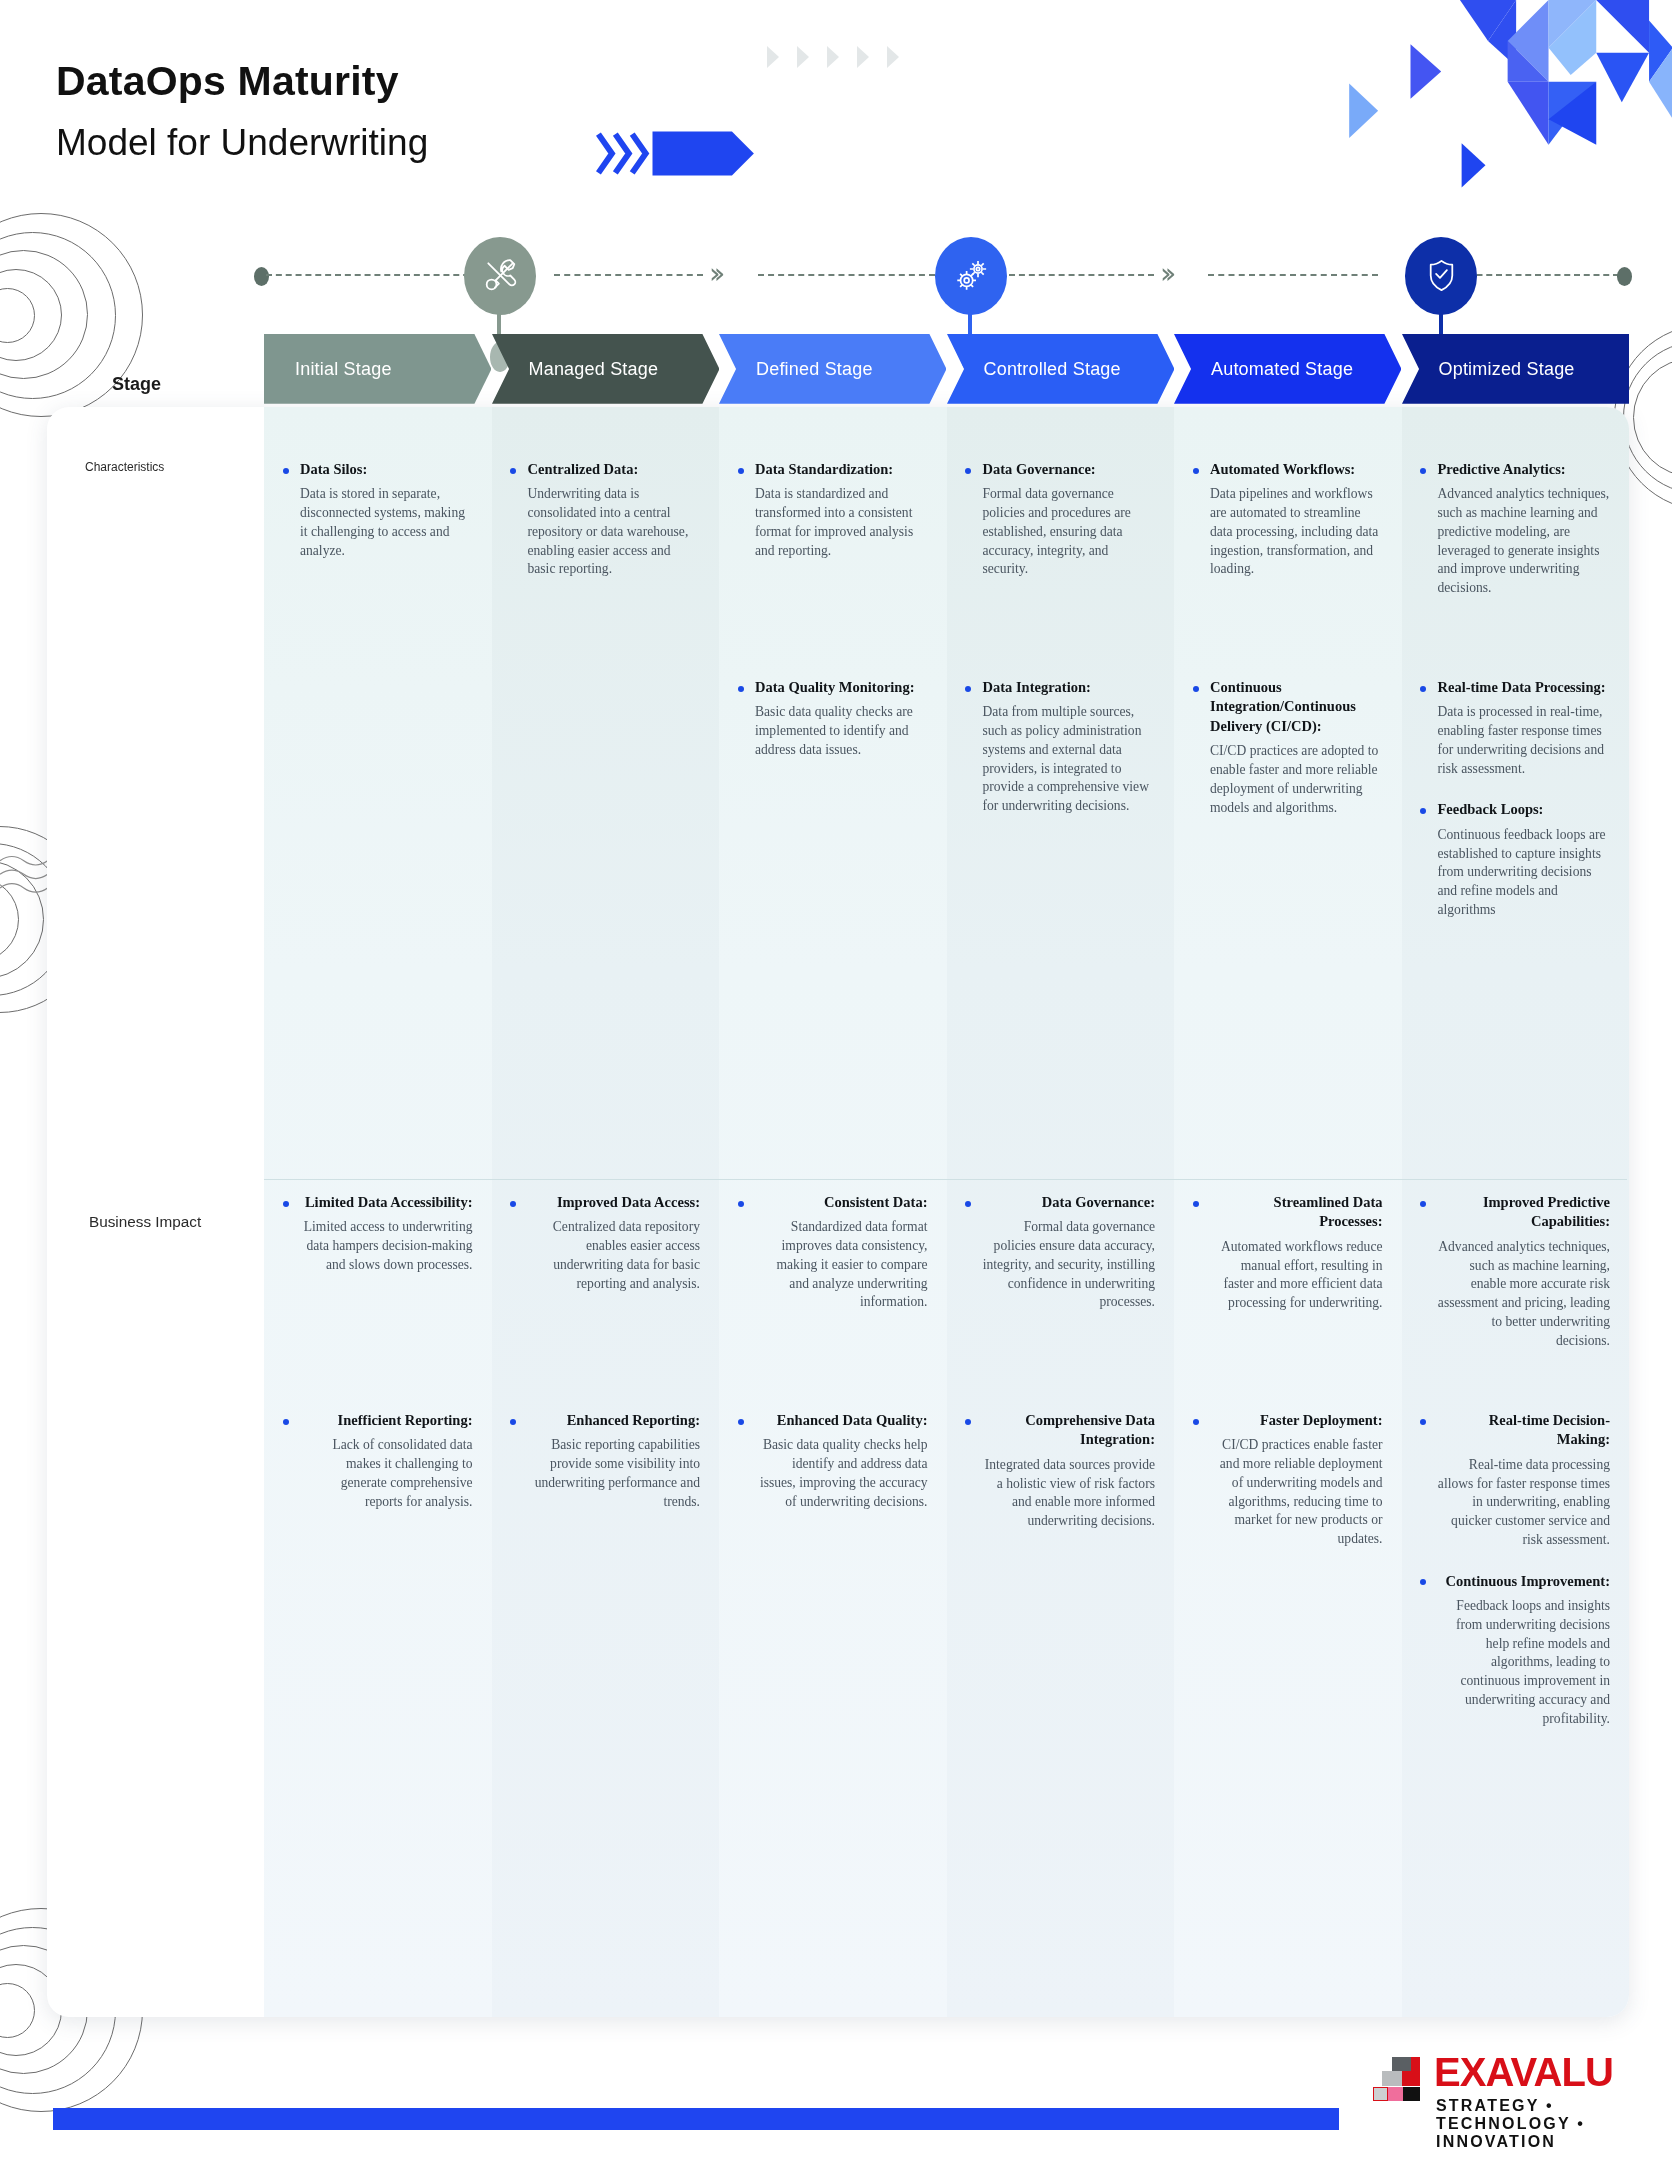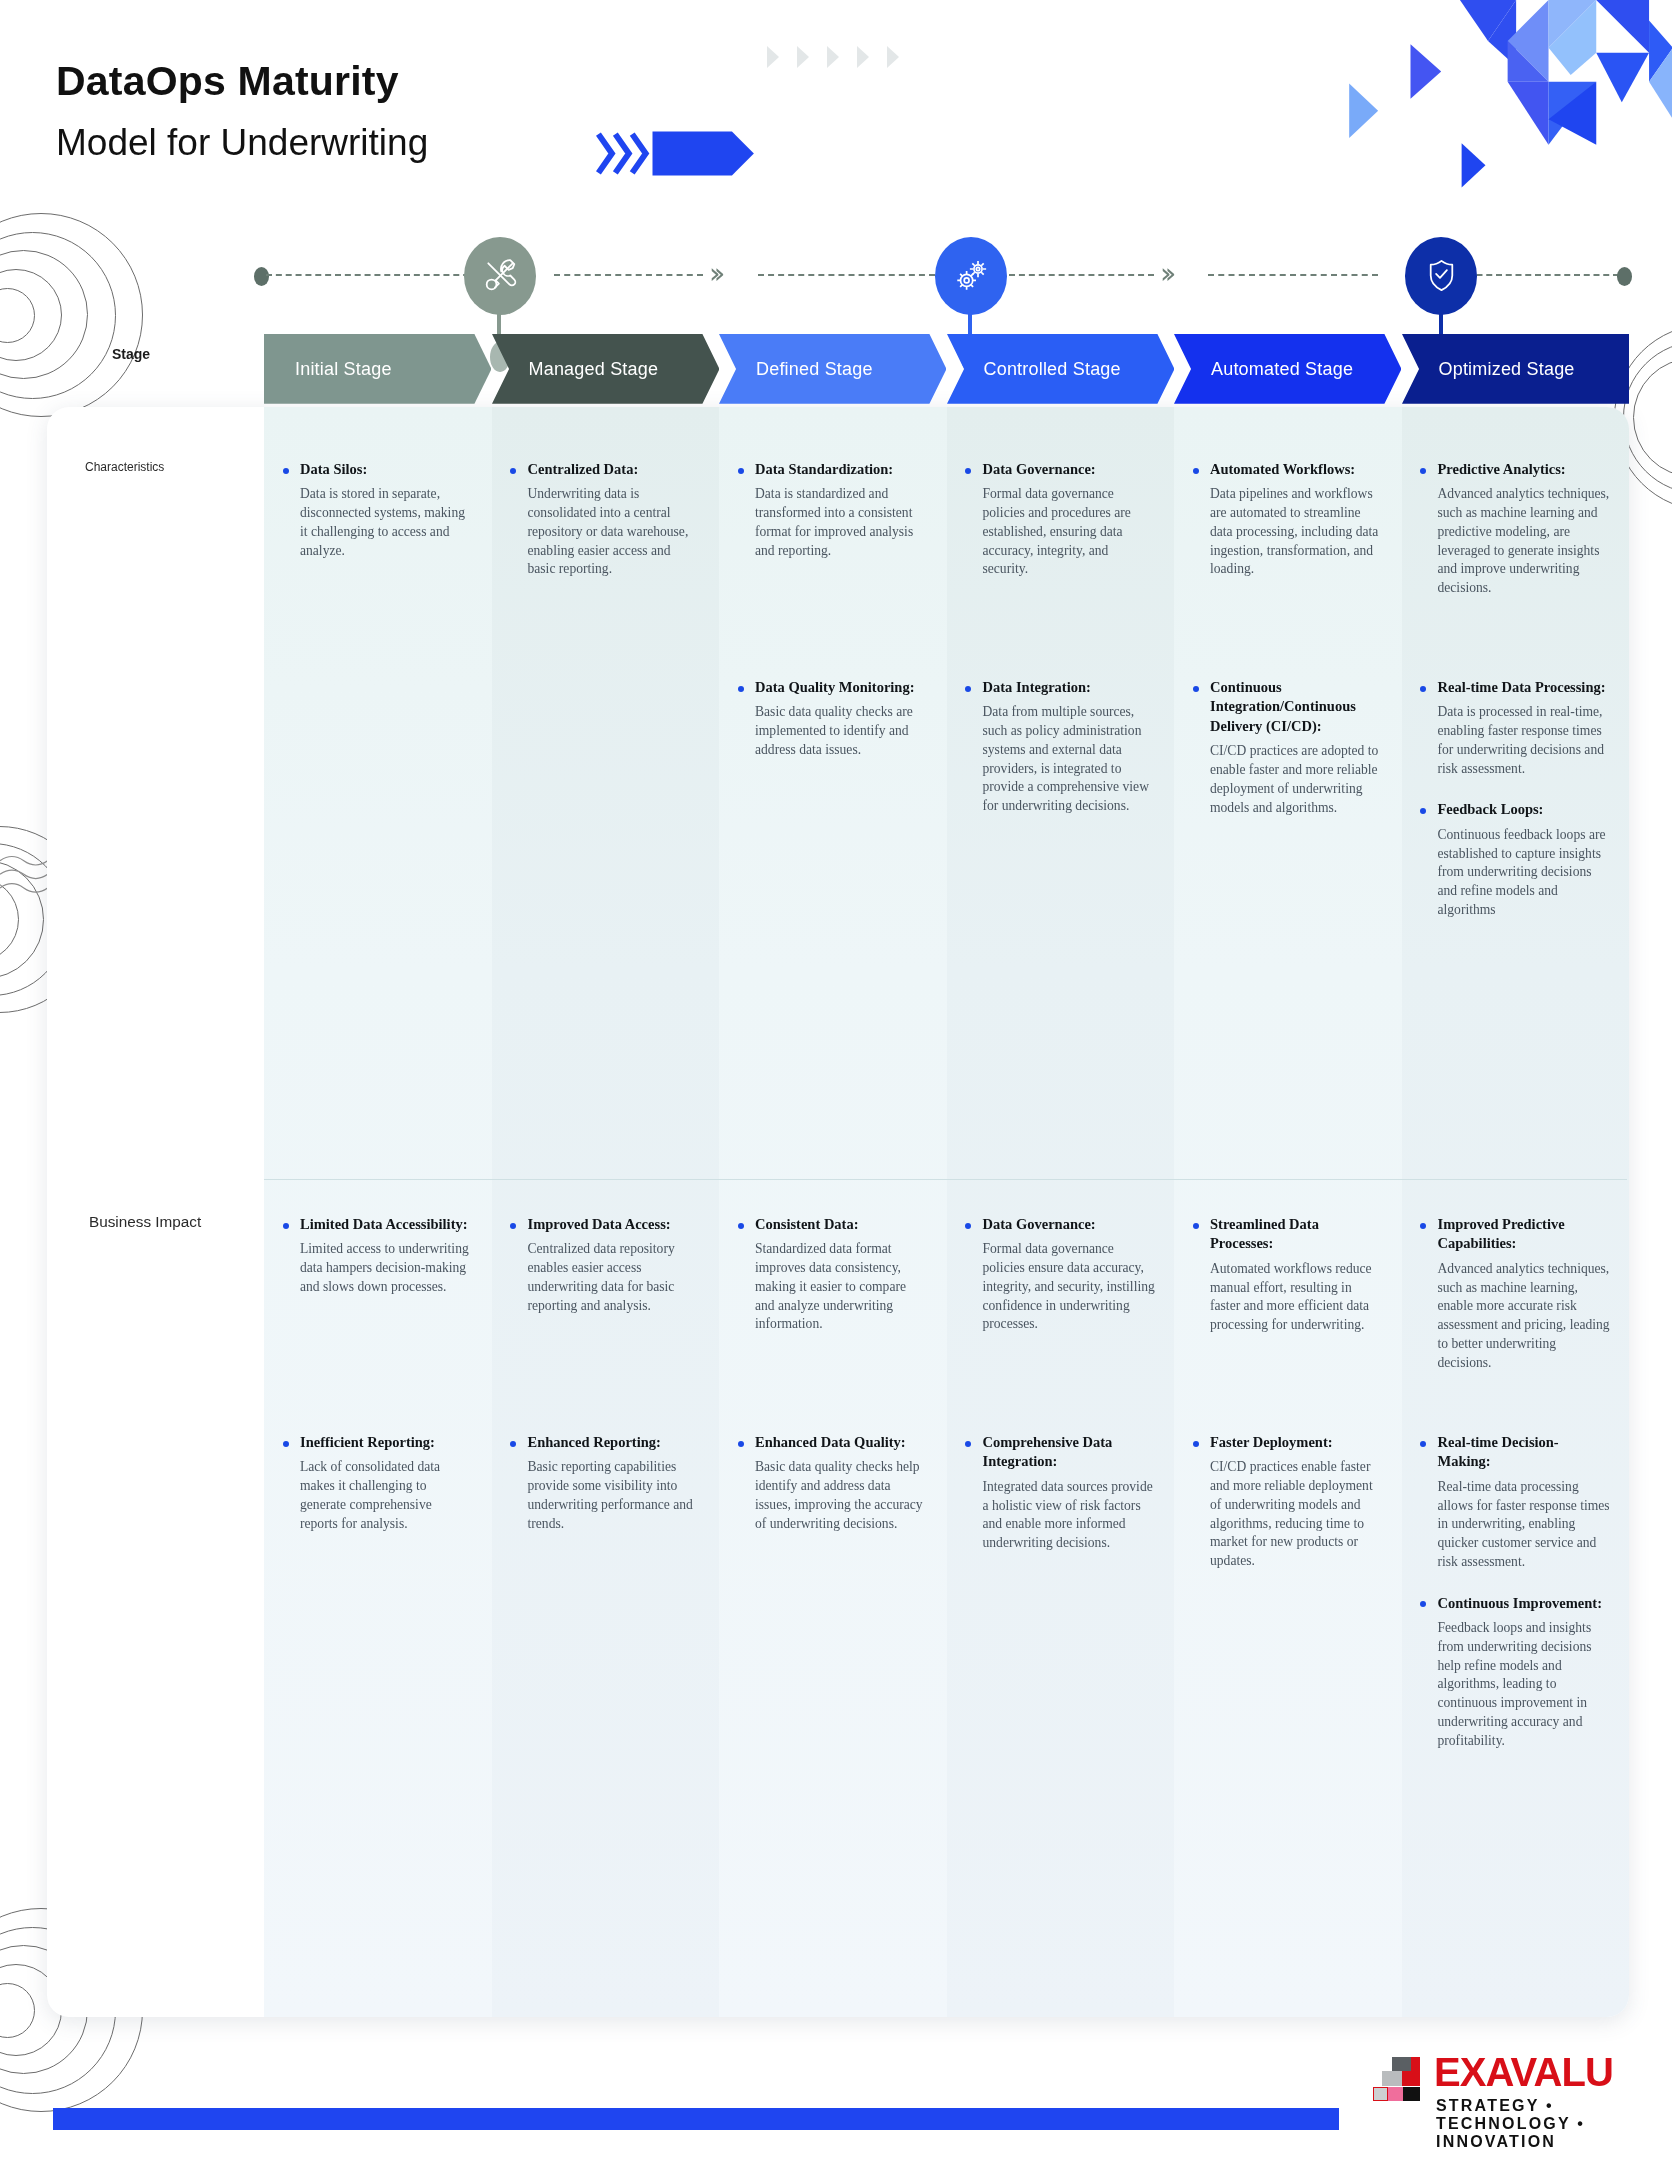--- a/index.html
+++ b/index.html
@@ -76,42 +76,42 @@
     display:flex; z-index:5;
   }
   .stage-seg {
     position:relative; flex:1; display:flex; align-items:center;
     color:#fff; font-size:18px; letter-spacing:0.2px;
   }
   .stage-seg .lbl { position:relative; z-index:2; }
   .stage-seg .shape { position:absolute; inset:0; }
 
   #label-stage {
-    position:absolute; left:112px; top:346px; font-size:14px; color:#1b1b1b;
+    position:absolute; left:112px; top:374px; font-size:18px; color:#1b1b1b;
     font-weight:600; z-index:6;
   }
   #label-characteristics {
     position:absolute; left:85px; top:460px; font-size:12px; color:#2a2a2a; z-index:6;
   }
   #label-business {
     position:absolute; left:89px; top:1213px; font-size:15.3px; color:#2a2a2a; z-index:6;
   }
 
   #cols {
     position:absolute; left:217px; top:0; width:1365px; height:1610px; display:flex;
   }
   .col {
     flex:1; position:relative; height:100%;
   }
   .col.tint-a { background:linear-gradient(180deg,#eaf4f4 0%, #eef6f8 35%, #f2f7fb 100%); }
   .col.tint-b { background:linear-gradient(180deg,#e3eeee 0%, #e8f1f4 35%, #edf3f8 100%); }
 
   .section { position:absolute; left:0; width:100%; padding:0 19px 0 17px; }
   .sec-char { top:53px; }
-  .sec-biz  { top:808px; }
+  .sec-biz  { top:786px;text-align:right; }
 
   .divider {
     position:absolute; left:217px; right:47px; top:808px; height:0.9px;
     background:#cfe0e3;
   }
 
   .item { position:relative; margin-bottom:22px; padding-left:19px;font-family:Liberation Serif, serif; }
   .item .bullet {
     position:absolute; left:1.7px; top:7.7px; width:6px; height:6px;
     border-radius:50%; background:#1949e6;

